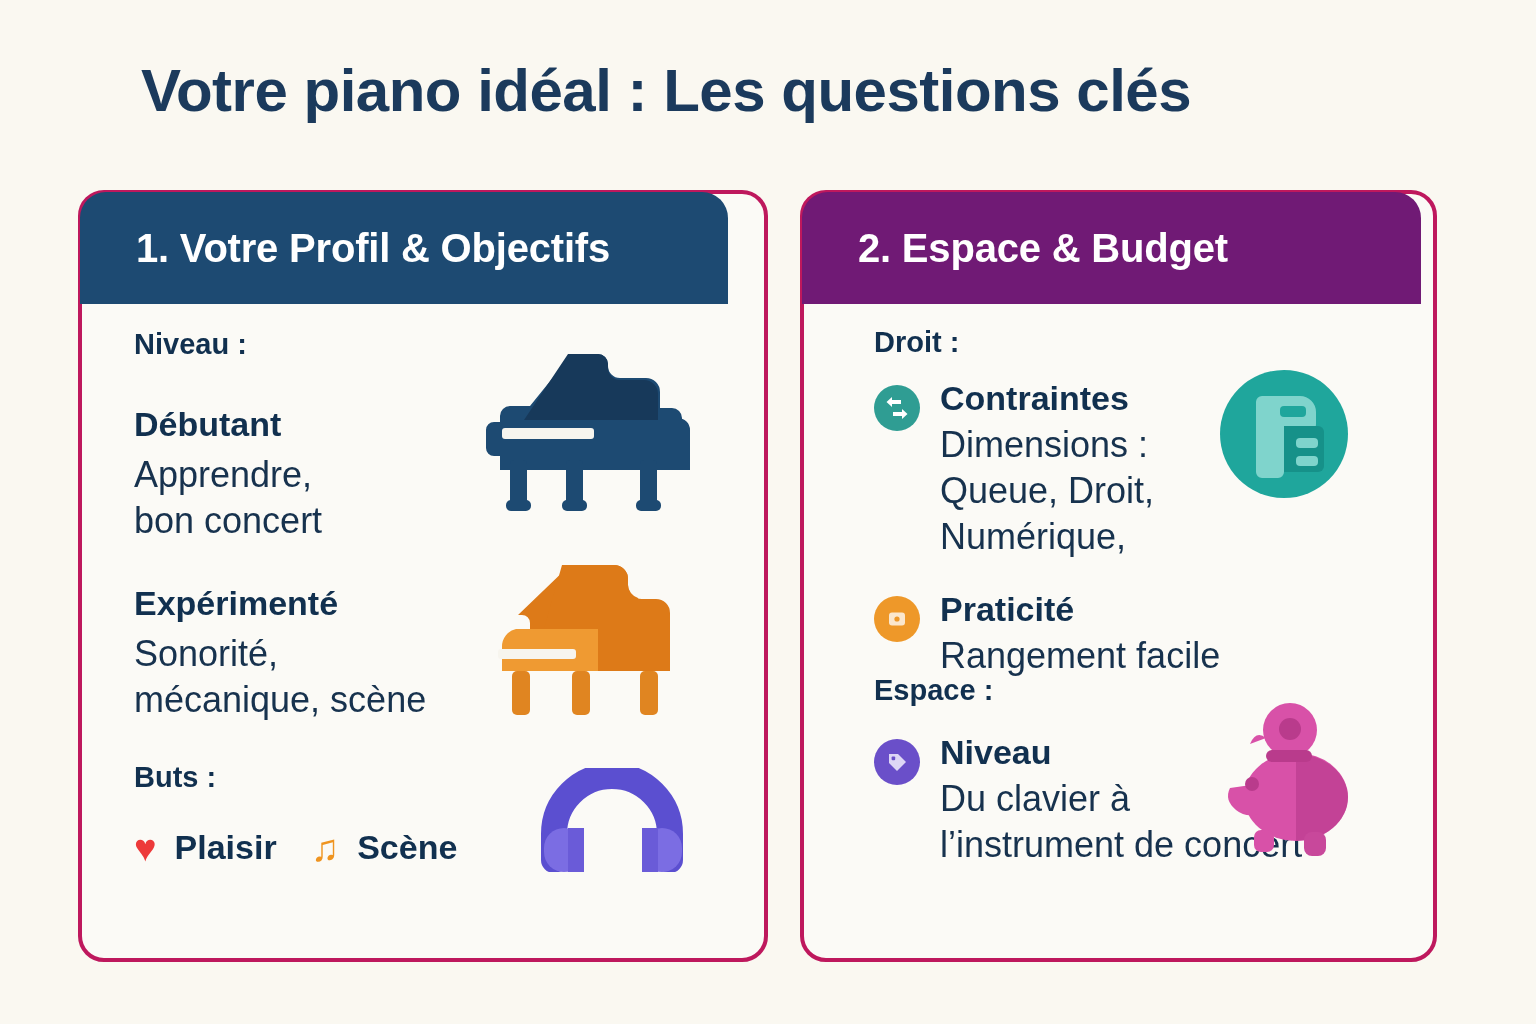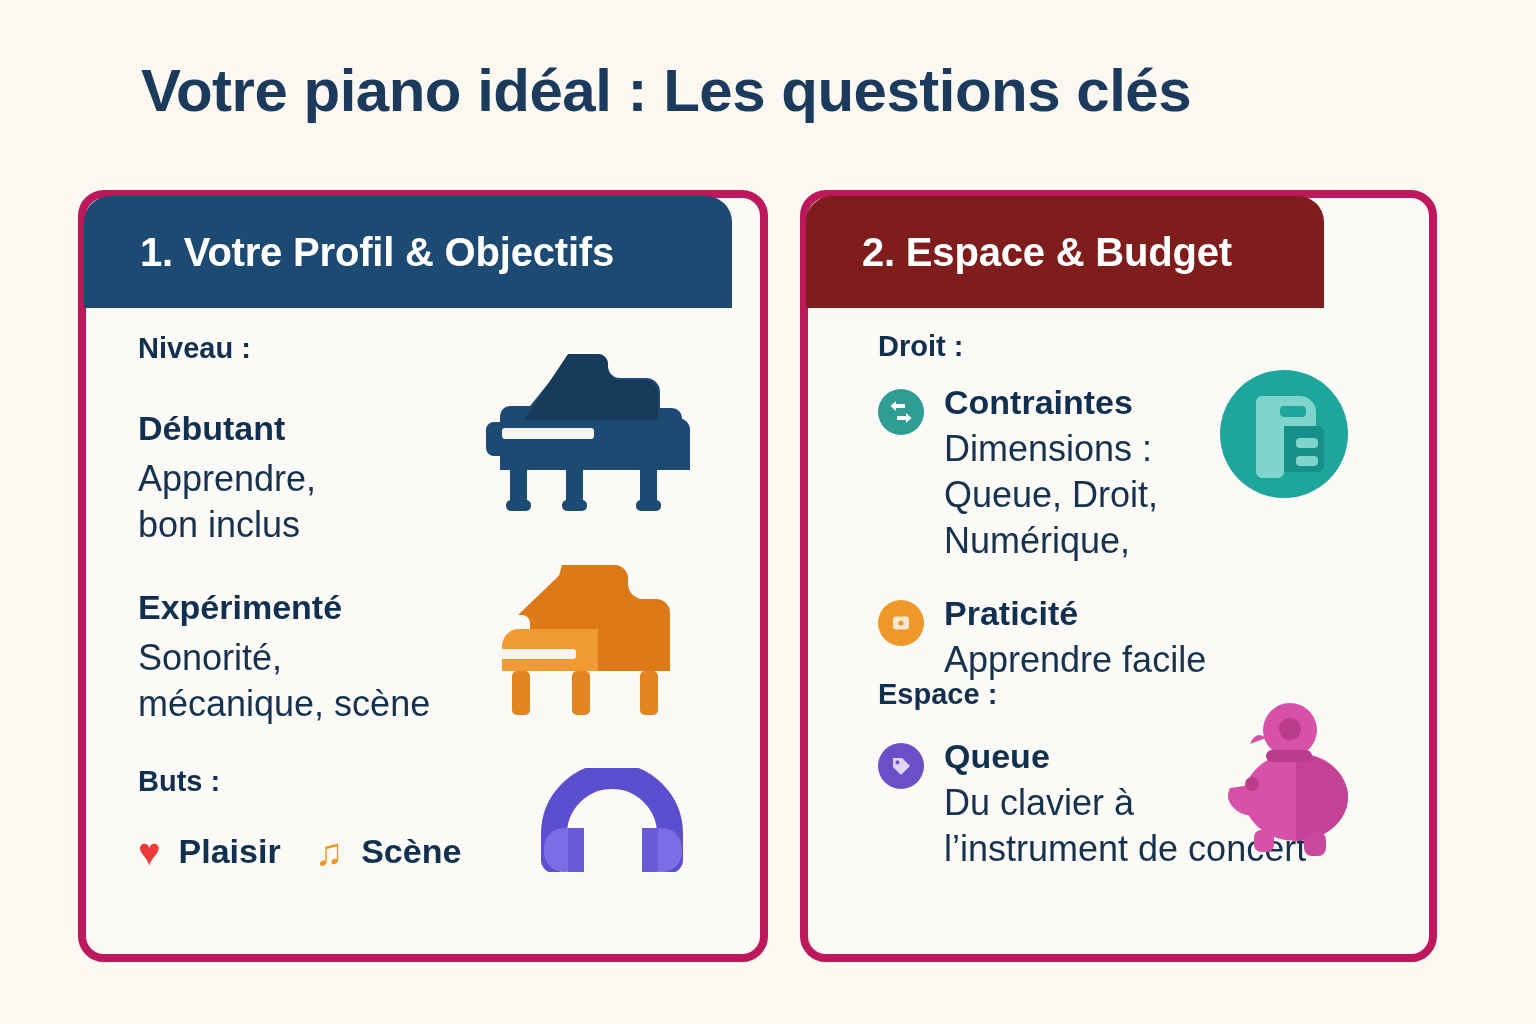--- a/index.html
+++ b/index.html
@@ -26,21 +26,21 @@
     font-weight: bold;
     color: #1b3a5c;
     letter-spacing: -0.5px;
     white-space: nowrap;
   }
 
   
   .card {
     position: absolute;
     background: #fbfaf6;
-    border: 8px solid #be185d;
+    border: 4px solid #be185d;
     border-radius: 26px;
     box-sizing: border-box;
   }
   #card-profil { left: 78px;  top: 190px; width: 690px; height: 772px; }
   #card-espace { left: 800px; top: 190px; width: 637px; height: 772px; }
 
   .card-header {
     position: absolute;
     left: -2px;
     top: -2px;
@@ -50,21 +50,21 @@
     align-items: center;
     box-sizing: border-box;
     padding-left: 56px;
     color: #ffffff;
     font-size: 40px;
     font-weight: bold;
     letter-spacing: -0.2px;
     white-space: nowrap;
   }
   #card-profil .card-header { width: 648px; background: #1d4a72; }
-  #card-espace .card-header { width: 518px; background: #7f1d1d; }
+  #card-espace .card-header { width: 619px; background: #701a75; }
 
   .card-body {
     position: absolute;
     top: 112px;
     left: 0;
     right: 0;
     bottom: 0;
   }
 
   
@@ -155,21 +155,21 @@
 
   <div class="card-header">1. Votre Profil &amp; Objectifs</div>
 
   <div class="card-body">
 
     <div id="block-niveau">
       <div class="section-title">Niveau :</div>
 
       <div class="item-title">Débutant</div>
       <div class="item-sub" style="white-space: pre-line;">Apprendre,
-bon inclus</div>
+bon concert</div>
     </div>
 
     <div id="block-buts">
       <div class="section-title">Buts :</div>
 
       <div class="buts-row">
         <span class="glyph-heart">♥</span>
         <span class="buts-label">Plaisir</span>
         <span class="glyph-note" style="margin-left:16px;">♫</span>
         <span class="buts-label">Scène</span>
@@ -248,35 +248,35 @@
       </div>
 
       <div class="bullet" style="margin-top:30px;">
         <span class="bullet-icon ic-box">
           <svg width="26" height="26" viewBox="0 0 26 26">
             <rect x="5" y="6.5" width="16" height="13" rx="3" fill="#fbe7cd"></rect>
             <circle cx="13" cy="13" r="2.6" fill="#ee9829"></circle>
           </svg>
         </span>
         <div class="item-title">Praticité</div>
-        <div class="item-sub" style="white-space: pre-line;">Apprendre facile</div>
+        <div class="item-sub" style="white-space: pre-line;">Rangement facile</div>
       </div>
     </div>
 
     <div id="block-budget">
       <div class="section-title">Espace :</div>
 
       <div class="bullet" style="margin-top:26px;">
         <span class="bullet-icon ic-tag">
           <svg width="26" height="26" viewBox="0 0 26 26">
             <path d="M5 5 h9 l8 8 -9 9 -8 -8 z" fill="#ded6f5"></path>
             <rect x="7.6" y="7.6" width="3.6" height="3.6" rx="1" fill="#6a4fc9"></rect>
           </svg>
         </span>
-        <div class="item-title">Queue</div>
+        <div class="item-title">Niveau</div>
         <div class="item-sub" style="white-space: pre-line;">Du clavier à
 l’instrument de concert</div>
       </div>
 
     </div>
   </div>
 </div>
 
 <div class="illus" id="illus-teal-circle">
   <svg width="132" height="132" viewBox="0 0 132 132">

